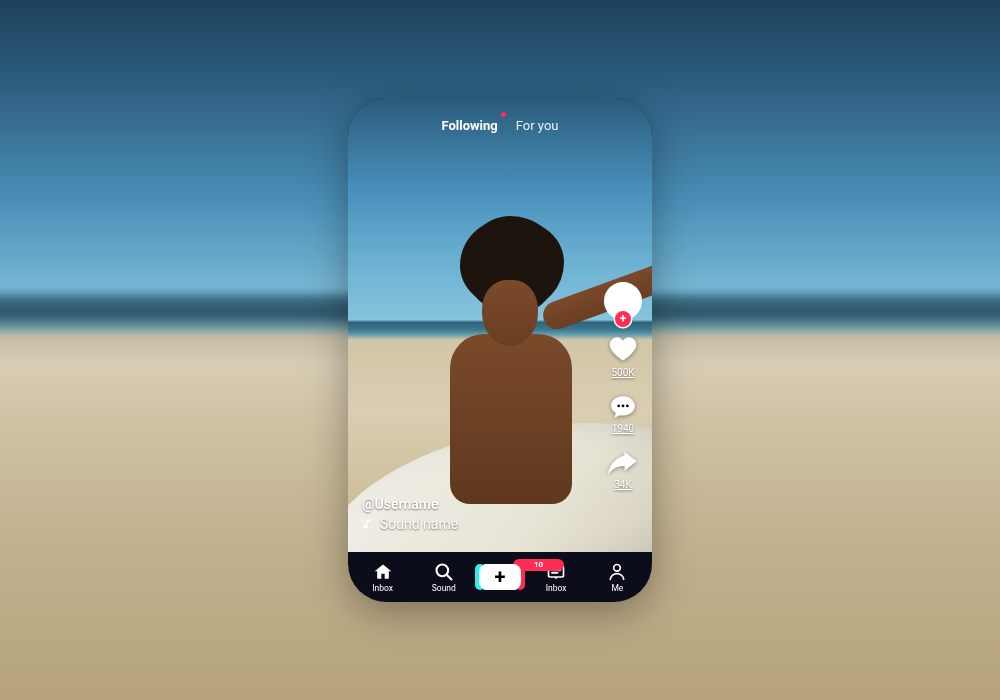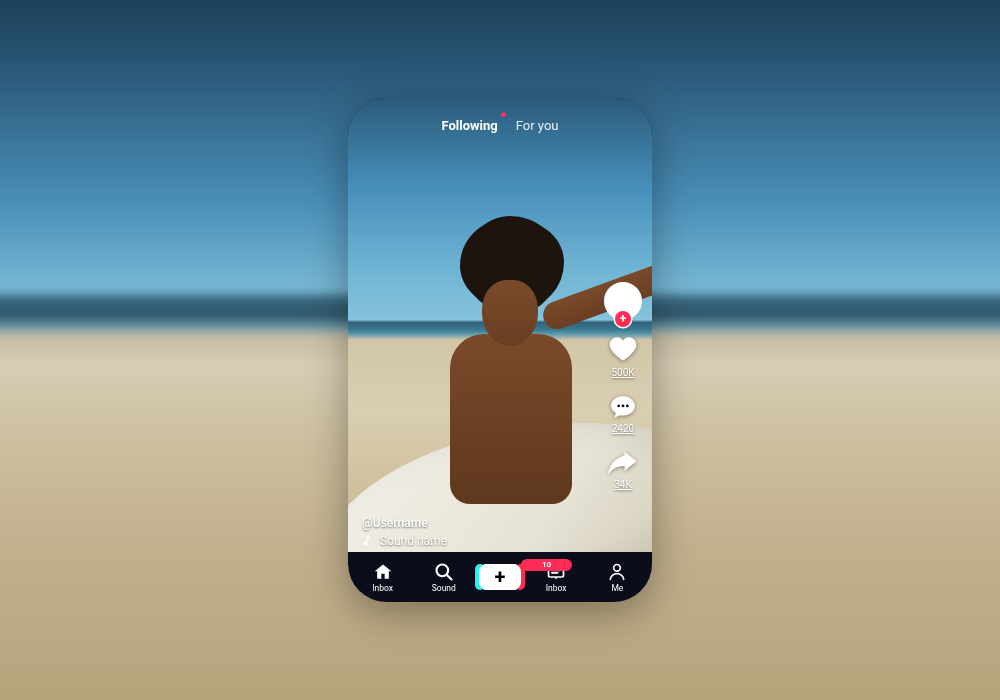--- a/index.html
+++ b/index.html
@@ -138,43 +138,43 @@
     background:#ff2d55; color:#fff;
     display:flex;align-items:center;justify-content:center;
     font-size:12px; font-weight:700;
     box-shadow:0 0 0 1.5px #fff;
   }
   .rail svg { display:block; filter: drop-shadow(0 1px 2px rgba(0,0,0,0.4)); }
   .rail .count { text-shadow:0 1px 2px rgba(0,0,0,0.5);text-decoration:underline; }
 
   
   .meta {
-    position:absolute; left:14px; bottom:54px;
-    color:#fff; font-size:12px;
+    position:absolute; left:14px; bottom:70px;
+    color:#fff; font-size:14px;
     text-shadow:0 1px 2px rgba(0,0,0,0.5);
   }
   .meta .user { font-weight:600; margin-bottom:4px; cursor:pointer; }
   .meta .sound { display:flex; align-items:center; gap:6px; cursor:pointer;text-align:right; }
 
   
   .navbar {
     position:absolute; left:0; right:0; bottom:0;
     height:50px;
     background:#0b0d1a;
     display:flex; align-items:center; justify-content:space-around;
     padding:0 4px;
   }
   .nav-item {
     display:flex; flex-direction:column; align-items:center; gap:1px;
     color:#fff; font-size:8.5px; cursor:pointer; position:relative;
     width:52px;
   }
   .nav-item svg { display:block; }
   .badge {
-    position:absolute; top:-3px; right:10px;
+    position:absolute; top:-3px; right:18px;
     min-width:14px; height:12px; padding:0 21px;
     background:#ff2d55; color:#fff;
     border-radius:6px; font-size:8px; line-height:12px; text-align:center;
     font-weight:700;
   }
   .create-btn {
     width:42px; height:26px; border-radius:8px;
     background:#fff; position:relative; cursor:pointer;
     display:flex; align-items:center; justify-content:center;
   }
@@ -228,21 +228,21 @@
           </svg>
           <span class="count">500K</span>
         </div>
         <div class="item">
           <svg width="28" height="26" viewBox="0 0 24 24">
             <path fill="#fff" d="M12 2C6 2 1 5.9 1 10.7c0 2.8 1.7 5.3 4.4 6.9L4 22l5.3-2.4c.9.1 1.8.2 2.7.2 6 0 11-3.9 11-8.7S18 2 12 2z"></path>
             <circle cx="8" cy="11" r="1.3" fill="#0b0d1a"></circle>
             <circle cx="12" cy="11" r="1.3" fill="#0b0d1a"></circle>
             <circle cx="16" cy="11" r="1.3" fill="#0b0d1a"></circle>
           </svg>
-          <span class="count">2420</span>
+          <span class="count">1940</span>
         </div>
         <div class="item">
           <svg width="30" height="26" viewBox="0 0 24 20">
             <path fill="#fff" d="M14 3V0l10 8-10 8v-4c-6 0-10 2-14 7 1-7 5-13 14-16z" transform="translate(0 1) scale(0.95)"></path>
           </svg>
           <span class="count">34K</span>
         </div>
       </div>
 
       <div class="meta">

